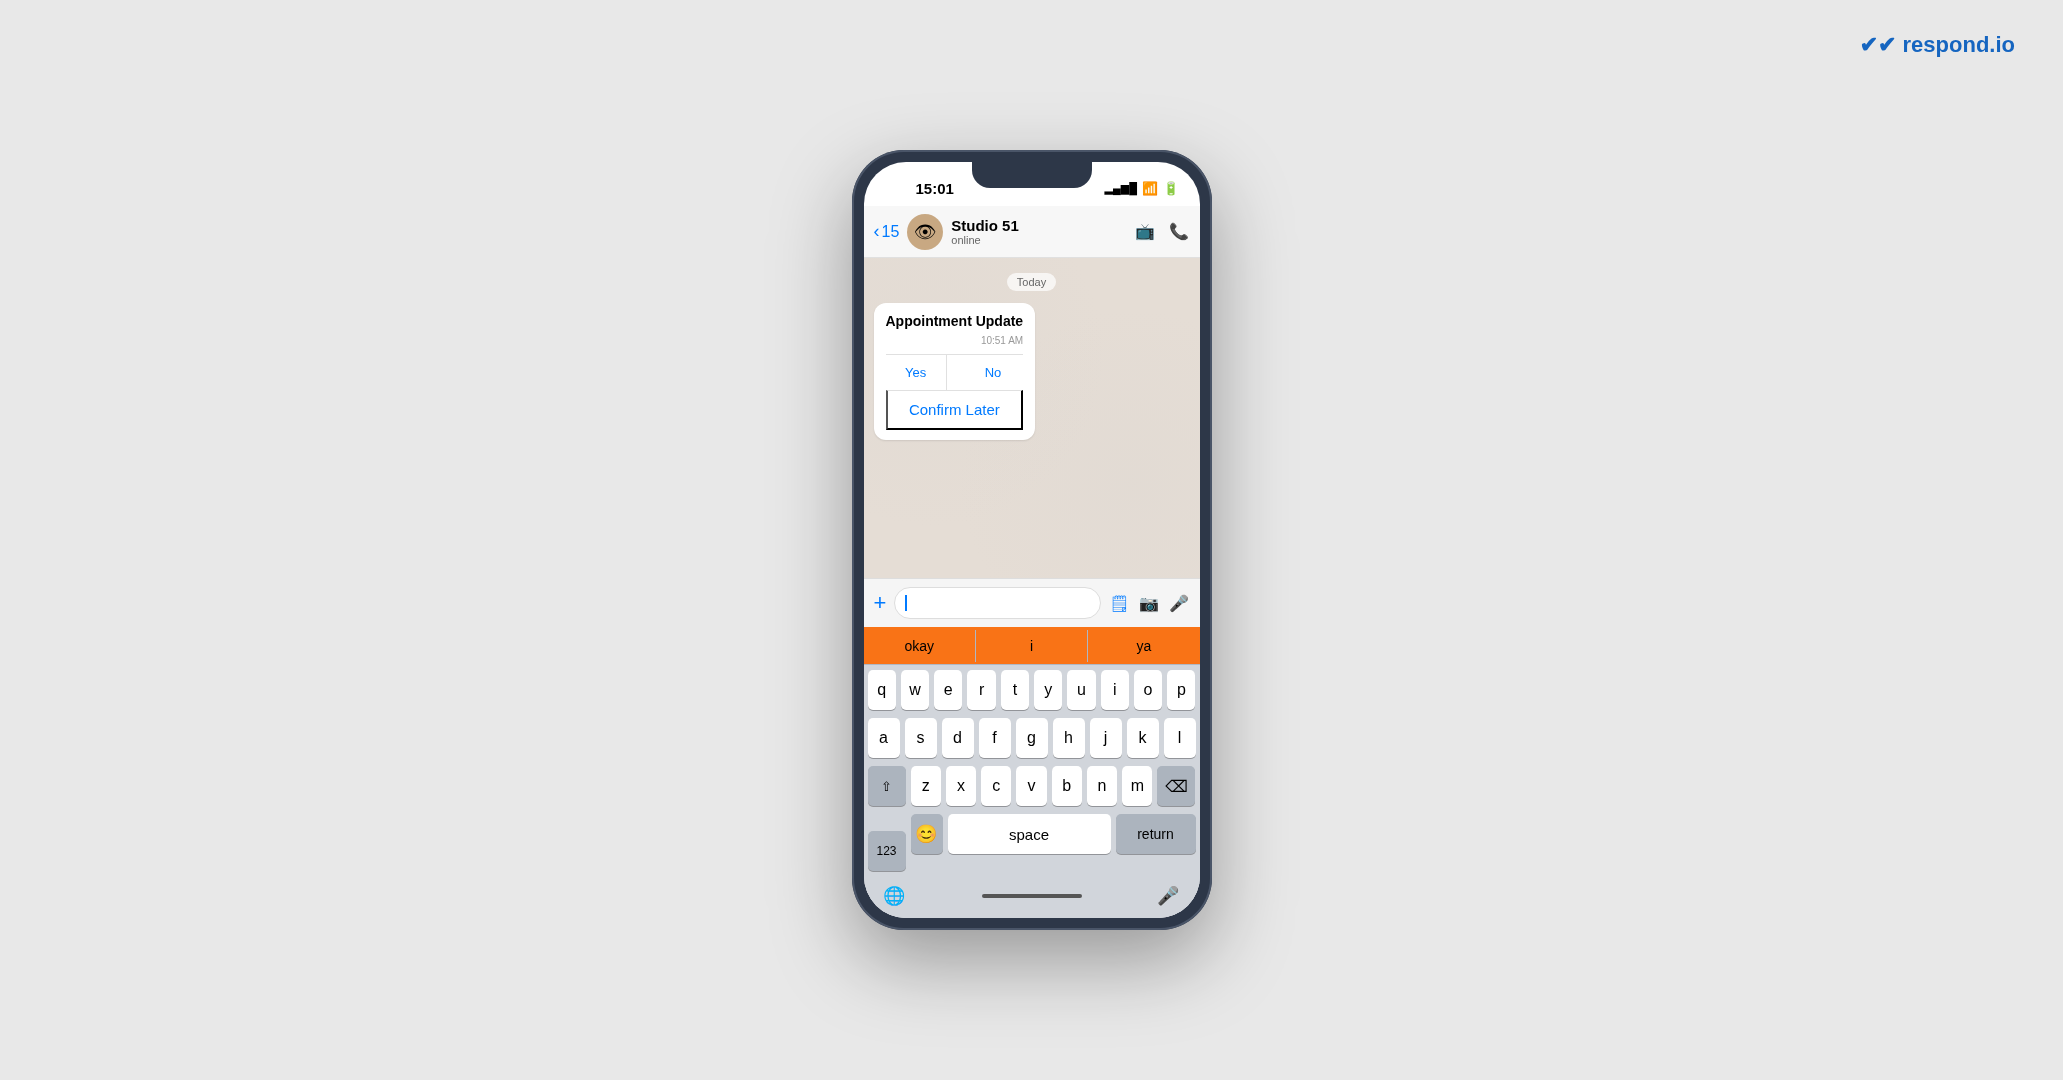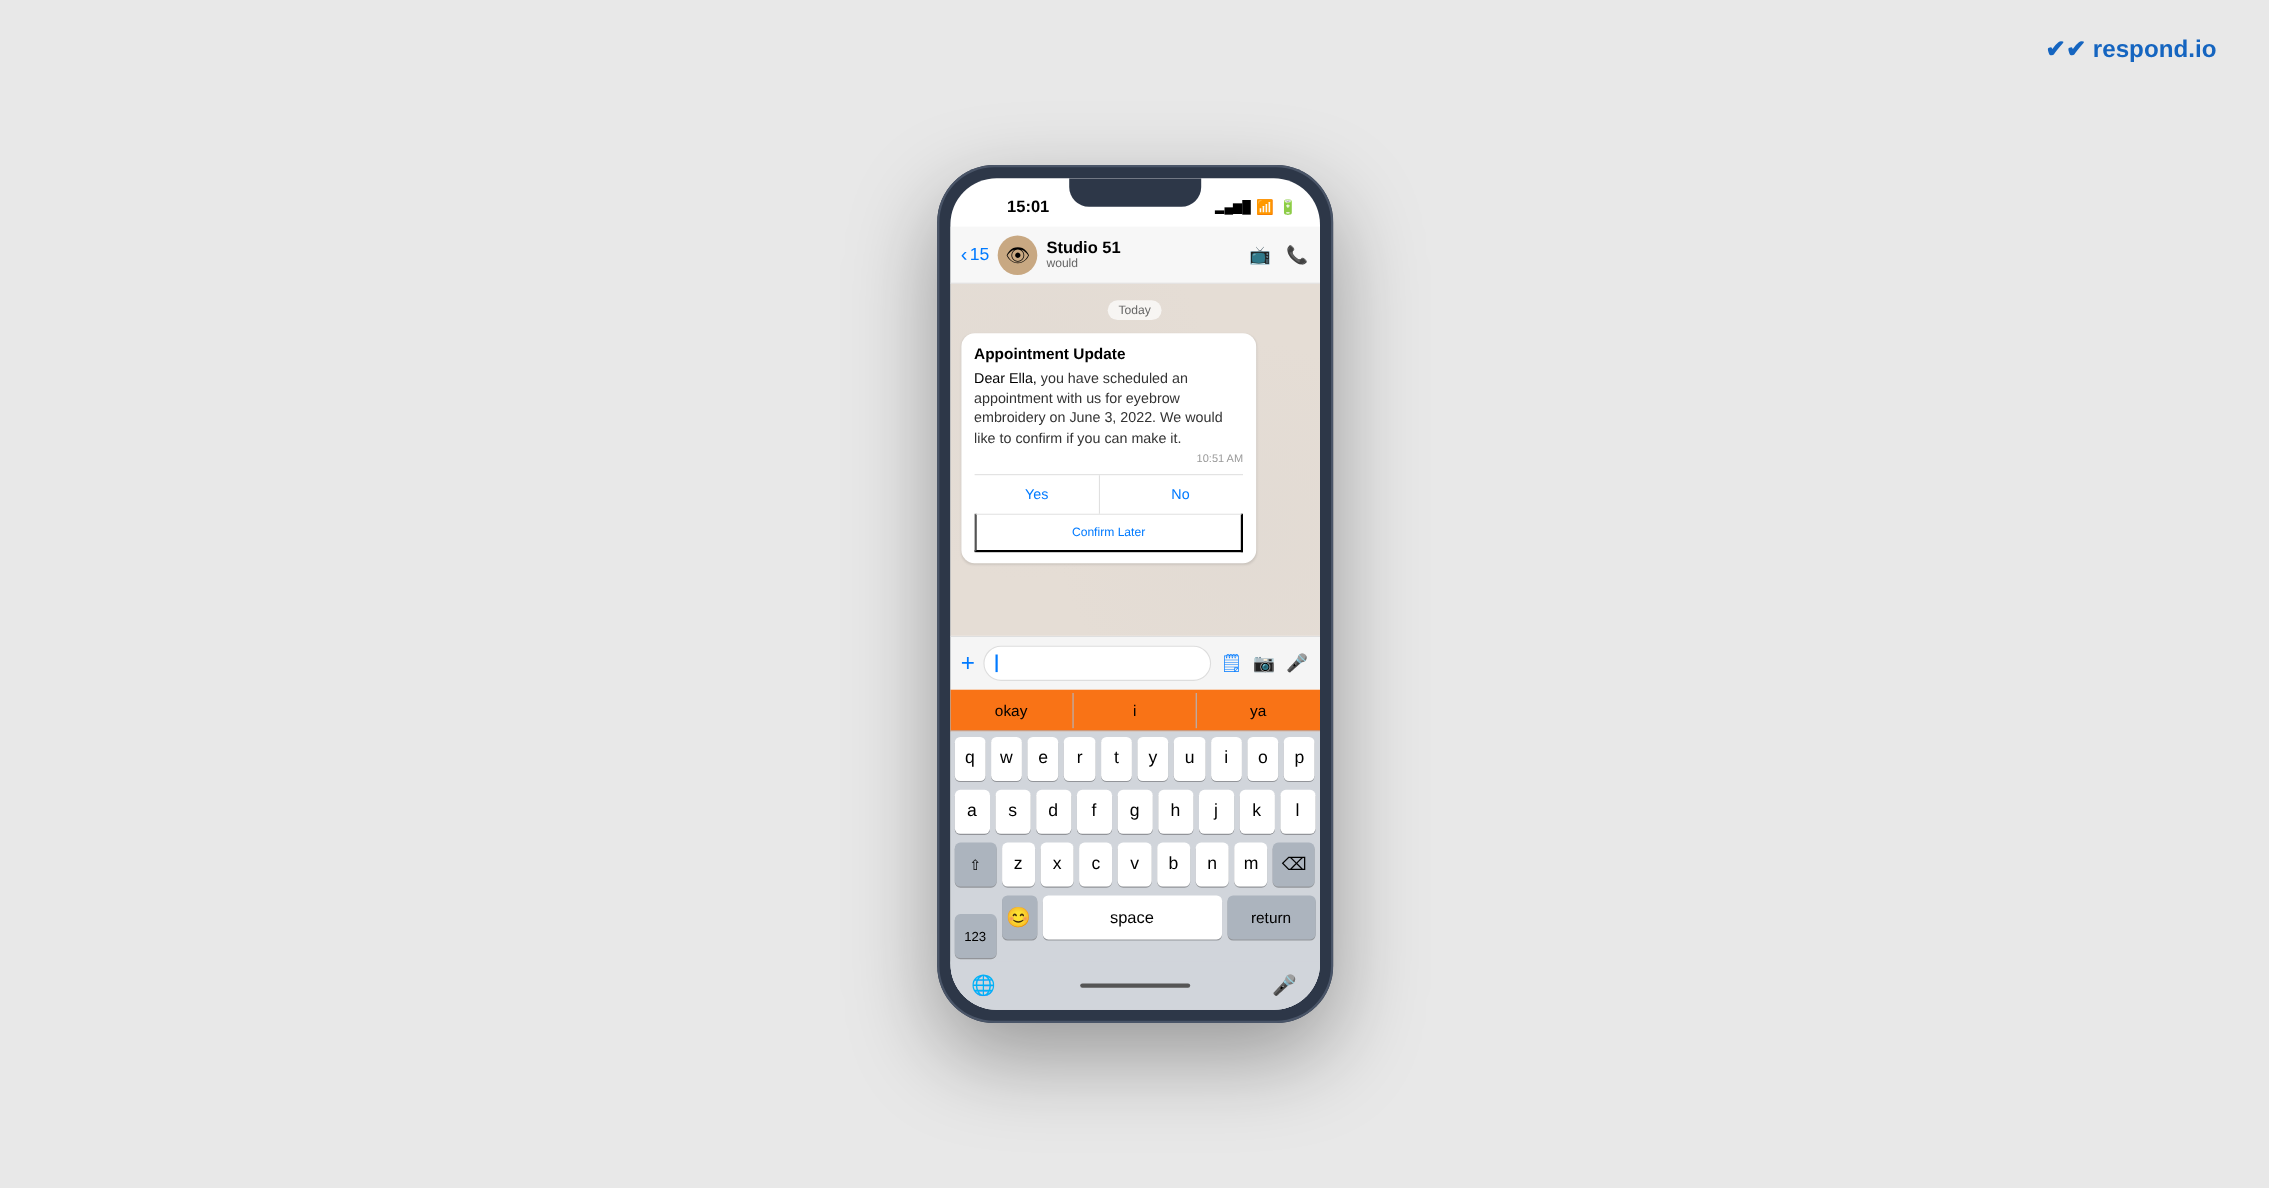--- a/index.html
+++ b/index.html
@@ -249,21 +249,21 @@
       cursor: pointer;
     }
     .action-btn:not(:last-child) {
       border-right: 1px solid #e0e0e0;
     }
     .action-btn-full {
       width: 100%;
       padding: 10px 6px;
       text-align: center;
       color: #007aff;
-      font-size: 11px;
+      font-size: 15px;
       border-top: 1px solid #e0e0e0;
       background: transparent;
       cursor: pointer;
     }
 
     
     .input-area {
       background: #f5f5f5;
       border-top: 1px solid #ddd;
       padding: 8px 10px;
@@ -438,38 +438,35 @@
     </div>
 
     <div class="chat-header">
       <div class="back-btn">
         <span style="font-size:18px;color:#007aff;">‹</span>
         <span class="back-count">15</span>
       </div>
       <div class="avatar">👁</div>
       <div class="contact-info">
         <div class="contact-name">Studio 51</div>
-        <div class="contact-status">would</div>
+        <div class="contact-status">online</div>
       </div>
       <div class="header-actions">
         <span style="font-size:16px;">📺</span>
         <span style="font-size:16px;">📞</span>
       </div>
     </div>
 
     <div class="chat-area">
       <div class="date-badge">
         <span class="date-badge-inner">Today</span>
       </div>
 
       <div class="message-bubble">
         <div class="message-title">Appointment Update</div>
-        <div class="message-body">
-          <strong>Dear Ella, </strong><span>you have scheduled an appointment with us for eyebrow embroidery on June 3, 2022. We would like to confirm if you can make it.</span>
-        </div>
         <div class="message-time">10:51 AM</div>
 
         <div class="action-buttons">
           <div class="action-row">
             <button class="action-btn">Yes</button>
             <button class="action-btn">No</button>
           </div>
           <button class="action-btn-full">Confirm Later</button>
         </div>
       </div>

